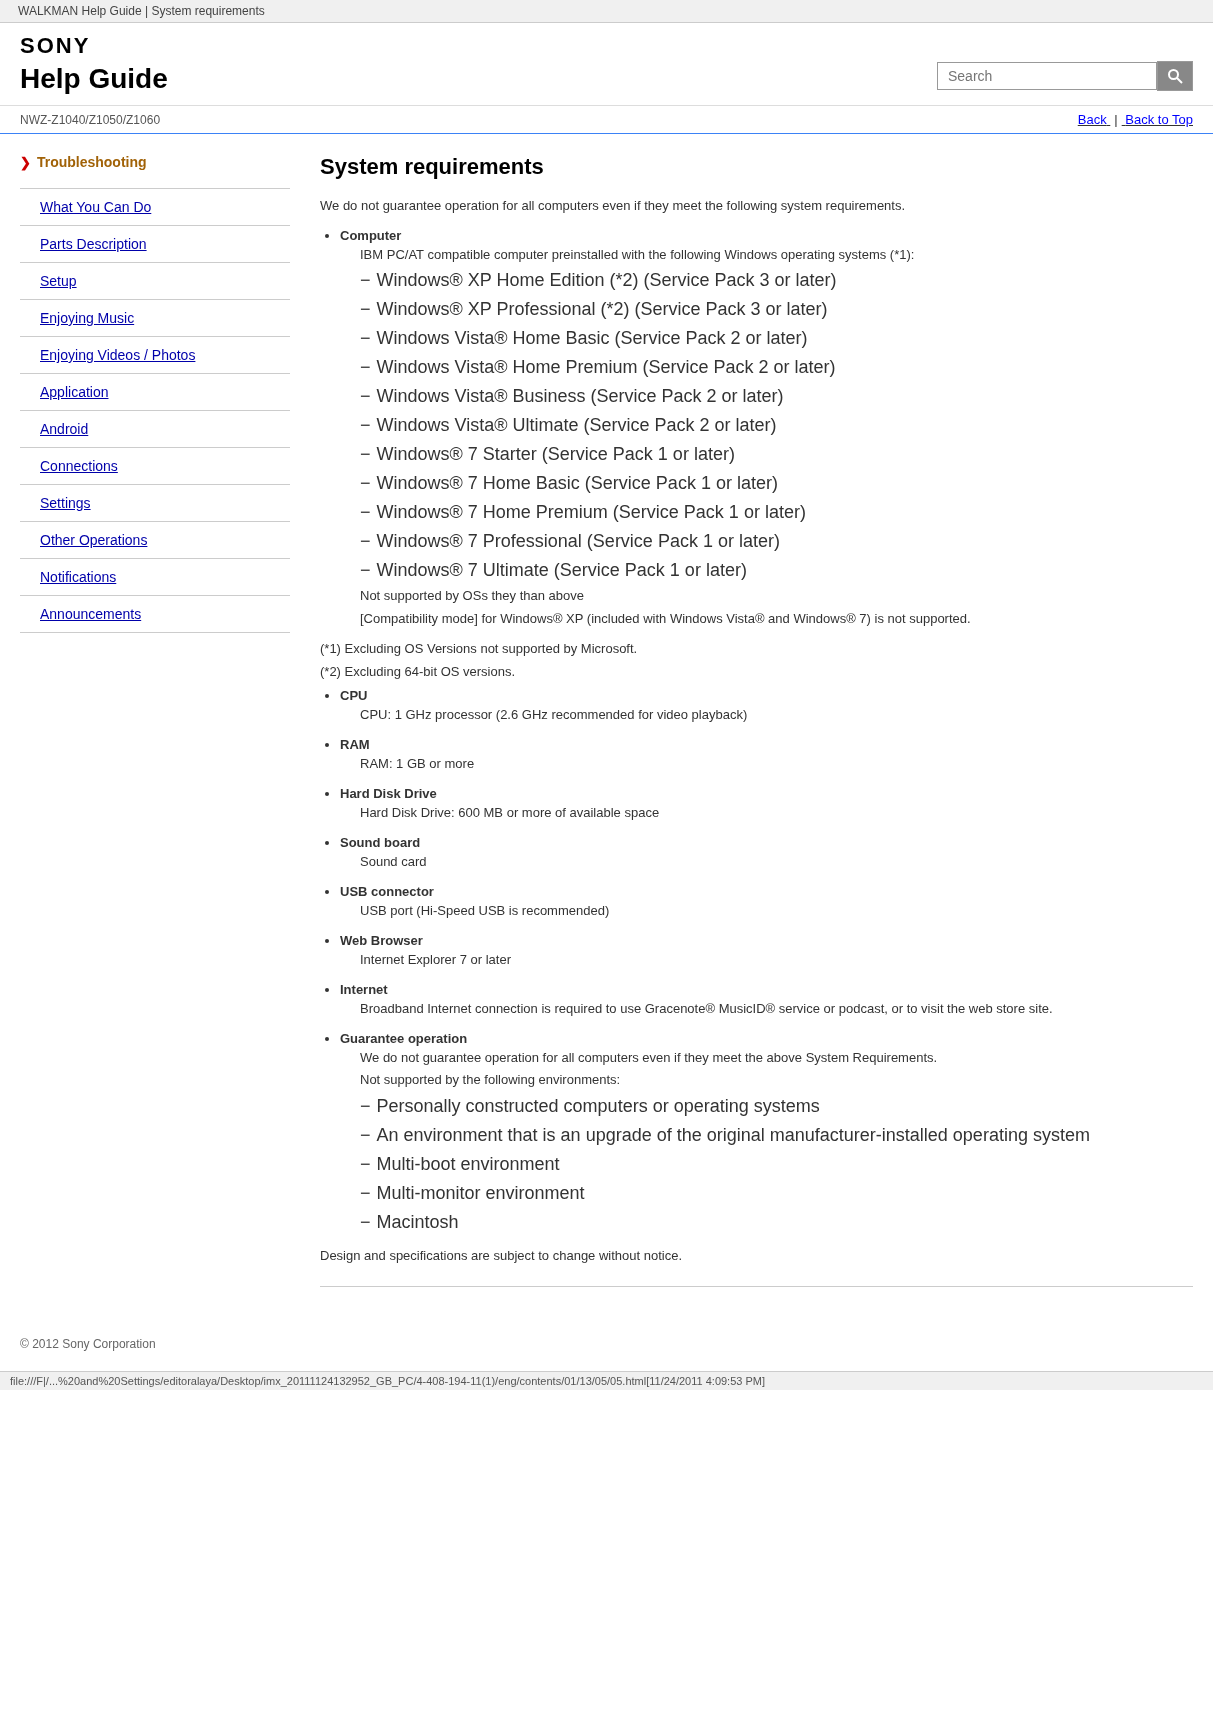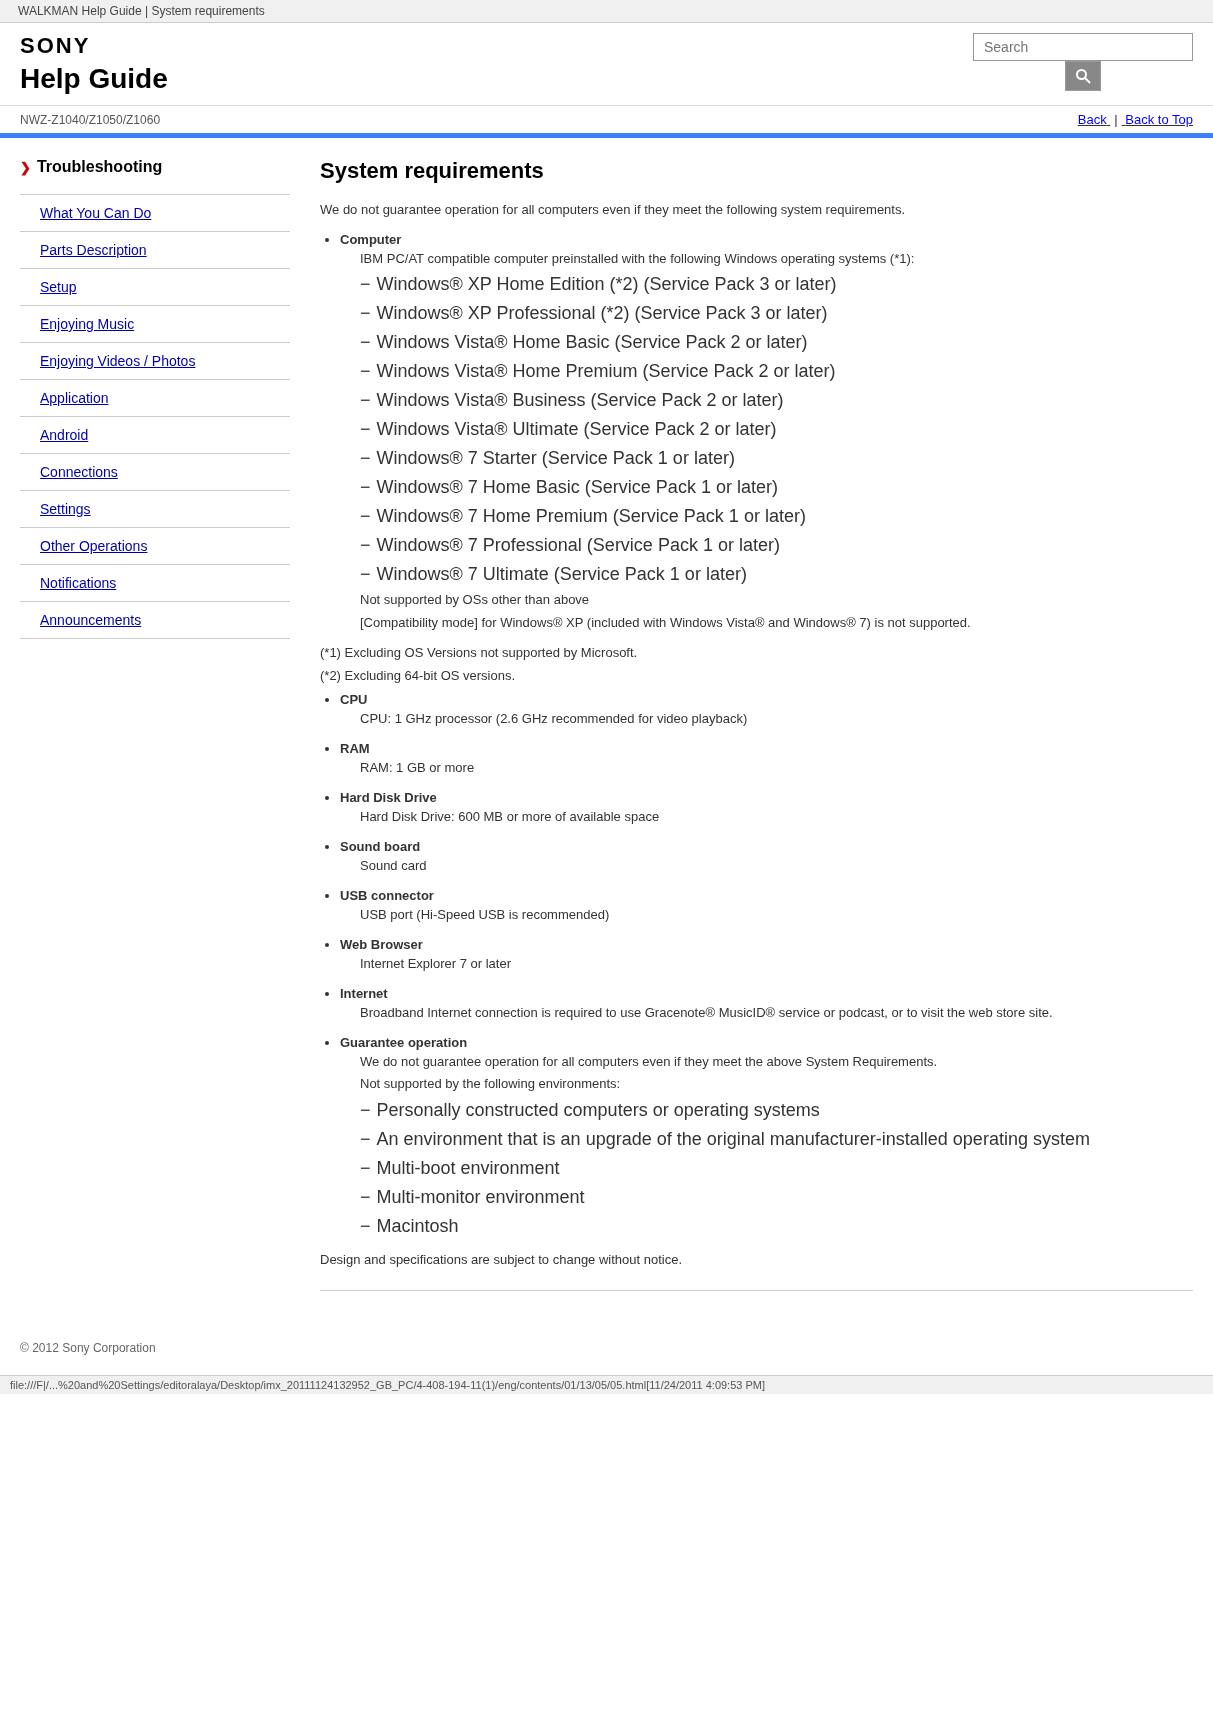--- a/index.html
+++ b/index.html
@@ -34,21 +34,20 @@
     .help-guide-title {
       font-size: 28px;
       font-weight: bold;
       color: #000;
       margin-top: 4px;
     }
     .search-area {
       display: flex;
       align-items: center;
       margin-bottom: 4px;
-      flex-direction: column;
     }
     .search-input {
       border: 1px solid #999;
       padding: 5px 10px;
       font-size: 14px;
       width: 220px;
       outline: none;
       background: #fff;
     }
     .search-button {
@@ -62,42 +61,42 @@
       justify-content: center;
     }
     .search-button svg { fill: #fff; }
 
     
     .sub-header {
       padding: 6px 20px;
       display: flex;
       justify-content: space-between;
       align-items: center;
-      border-bottom: 5px solid #3b82f6;
+      border-bottom: 1px solid #3b82f6;
     }
     .device-model { font-size: 12px; color: #555; }
     .nav-links { font-size: 13px; text-decoration: underline; }
     .nav-links a { color: #00f; text-decoration: none; }
     .nav-links span { color: #333; margin: 0 4px; }
 
     
     .main-container {
       display: flex;
       padding: 20px;
     }
 
     
     .sidebar {
       width: 270px;
       flex-shrink: 0;
       margin-right: 30px;
     }
     .sidebar-troubleshooting {
-      color: #000000;
-      font-size: 16px;
+      color: #a16207;
+      font-size: 14px;
       font-weight: bold;
       margin-bottom: 18px;
       cursor: pointer;
       display: flex;
       align-items: center;
     }
     .sidebar-troubleshooting::before {
       content: "❯";
       color: #c00;
       margin-right: 6px;
@@ -267,21 +266,21 @@
               <div class="dash-item bullet-sub">Windows Vista® Home Basic (Service Pack 2 or later)</div>
               <div class="dash-item bullet-sub">Windows Vista® Home Premium (Service Pack 2 or later)</div>
               <div class="dash-item bullet-sub">Windows Vista® Business (Service Pack 2 or later)</div>
               <div class="dash-item bullet-sub">Windows Vista® Ultimate (Service Pack 2 or later)</div>
               <div class="dash-item bullet-sub">Windows® 7 Starter (Service Pack 1 or later)</div>
               <div class="dash-item bullet-sub">Windows® 7 Home Basic (Service Pack 1 or later)</div>
               <div class="dash-item bullet-sub">Windows® 7 Home Premium (Service Pack 1 or later)</div>
               <div class="dash-item bullet-sub">Windows® 7 Professional (Service Pack 1 or later)</div>
               <div class="dash-item bullet-sub">Windows® 7 Ultimate (Service Pack 1 or later)</div>
             </div>
-          <div class="bullet-sub note-text">Not supported by OSs other than above</div>
+          <div class="bullet-sub note-text">Not supported by OSs they than above</div>
           <div class="bullet-sub note-text">[Compatibility mode] for Windows® XP (included with Windows Vista® and Windows® 7) is not supported.</div>
         </li>
       </ul>
     </div>
 
     <div id="footnotes-container">
         <p class="note-text">(*1) Excluding OS Versions not supported by Microsoft.</p>
         <p class="note-text">(*2) Excluding 64-bit OS versions.</p>
       </div>
 

